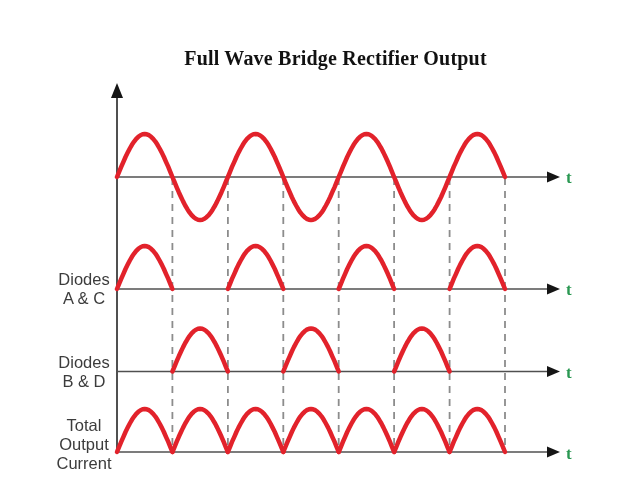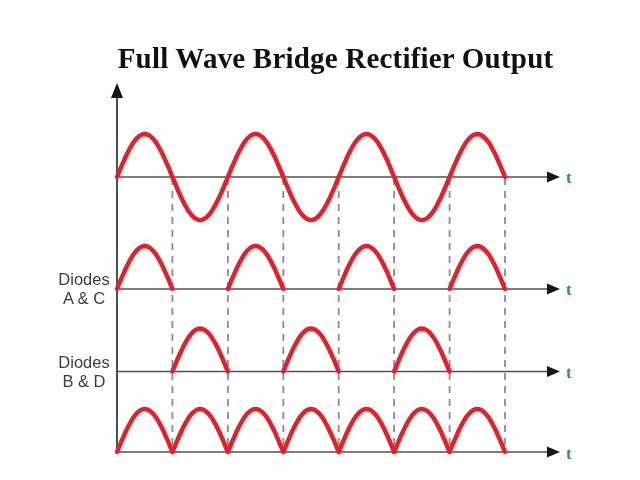--- a/index.html
+++ b/index.html
@@ -5,21 +5,21 @@
   html,body{margin:0;padding:0;background:#fff;}
   #canvas{
     position:relative;width:640px;height:480px;overflow:hidden;
     background:var(--bg,#fff);
     font-family:"Liberation Sans",sans-serif;
   }
   .title{
     position:absolute;top:44px;left:31px;right:0;
     text-align:center;
     font-family:"Liberation Serif",serif;
-    font-weight:bold;font-size:29px;line-height:28px;
+    font-weight:bold;font-size:20px;line-height:28px;
     color:var(--title-color,#111);
     letter-spacing:0.2px;
     white-space:nowrap;
   }
   .row-label{
     position:absolute;left:36px;width:96px;
     text-align:center;
     font-size:16.5px;line-height:19px;
     color:var(--label-color,#3c3c3c);
   }
@@ -77,19 +77,24 @@
   <div class="row-label" style="top:270px">
     <span>Diodes</span><br>
     <span>A &amp; C</span>
   </div>
 
   <div class="row-label" style="top:353px">
     <span>Diodes</span><br>
     <span>B &amp; D</span>
   </div>
 
+  <div class="row-label" style="top:416px">
+    <span>Total</span><br>
+    <span>Output</span><br>
+    <span>Current</span>
+  </div>
 
   <div class="t-label" style="top:168px">t</div>
   <div class="t-label" style="top:280px">t</div>
   <div class="t-label" style="top:363px">t</div>
   <div class="t-label" style="top:444px">t</div>
 
 </div>
 
 </body></html>

